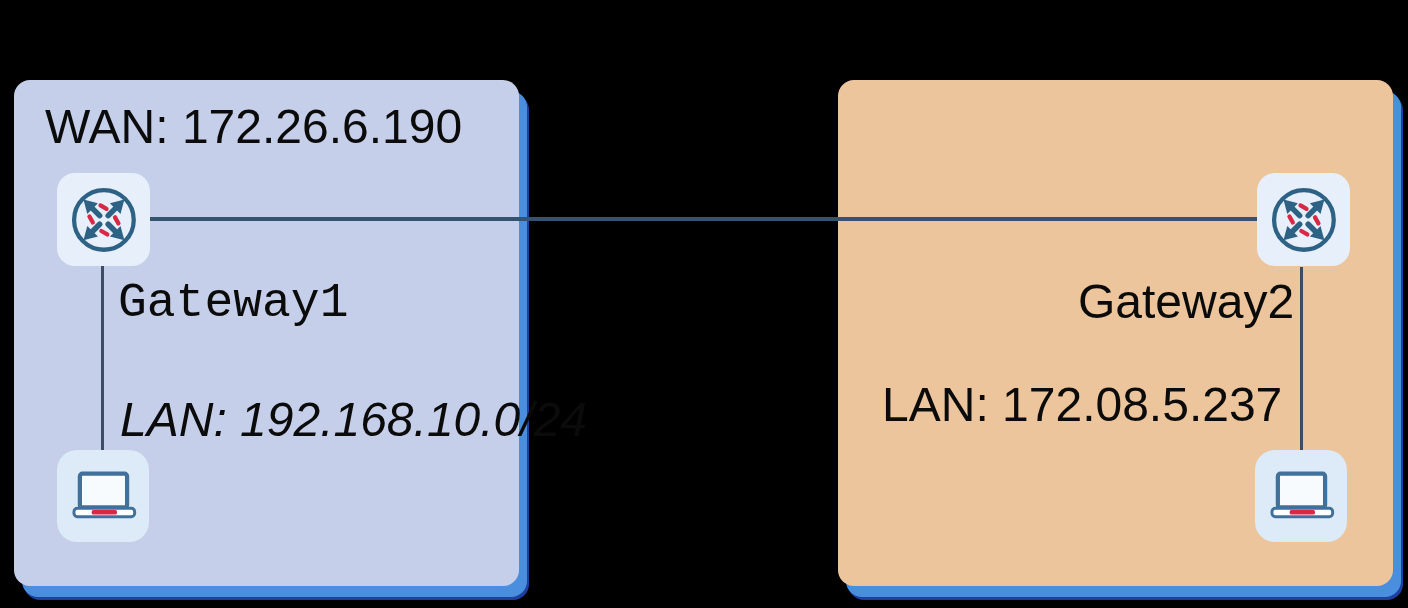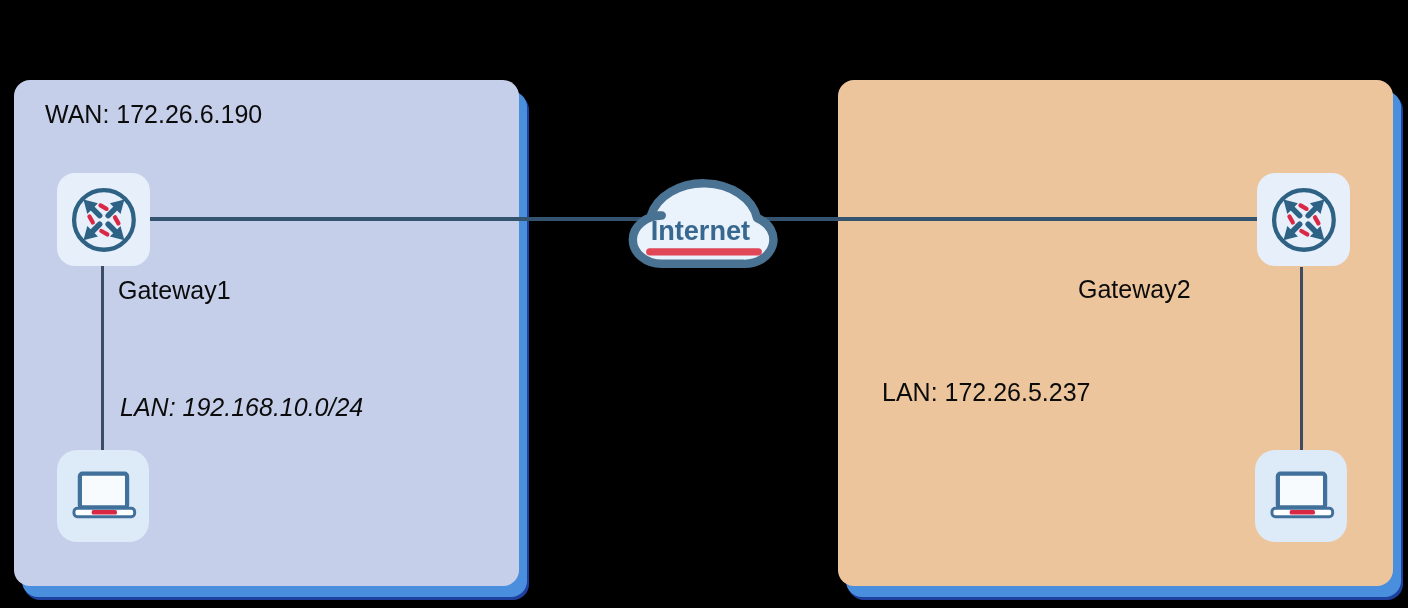--- a/index.html
+++ b/index.html
@@ -7,24 +7,24 @@
     position:relative;width:1408px;height:608px;background:#000;overflow:hidden;
     font-family:"Liberation Sans", sans-serif;
   }
   .panel{
     position:absolute;top:80px;height:506px;border-radius:16px;
     box-shadow:8px 11px 0 #4a8ede, 10px 14px 0 #1e41a0;
   }
   .panel-left{left:14px;width:505px;background:#c6cfe9;}
   .panel-right{left:838px;width:555px;background:#edc59d;}
   .label{
-    position:absolute;font-size:25px;line-height:1.1;color:#0b0b0b;white-space:nowrap;
+    position:absolute;font-size:48px;line-height:1.1;color:#0b0b0b;white-space:nowrap;
   }
   .wan1{left:45px;top:101px;}
-  .gw1{left:118px;top:277px;}
+  .gw1{left:118px;top:277px;font-family:Liberation Mono, monospace;}
   .lan1{left:120px;top:394px;font-style:italic;}
   .wan2{left:1018px;top:103px;}
   .gw2{left:1078px;top:276px;text-align:center;}
   .lan2{left:882px;top:379px;}
   .line{position:absolute;background:#33536f;}
   .h-line{left:150px;top:217px;width:1107px;height:4px;}
   .v-line{width:3px;background:#3c4c63;}
   .v-line-1{left:101px;top:265px;height:185px;}
   .v-line-2{left:1300px;top:267px;height:183px;}
   .node{
@@ -50,21 +50,21 @@
 
   <div class="line h-line"></div>
   <div class="line v-line v-line-1"></div>
   <div class="line v-line v-line-2"></div>
 
   <div class="label wan1">WAN: 172.26.6.190</div>
   <div class="label gw1">Gateway1</div>
   <div class="label lan1">LAN: 192.168.10.0/24</div>
 
   <div class="label gw2">Gateway2</div>
-  <div class="label lan2">LAN: 172.26.5.237</div>
+  <div class="label lan2">LAN: 172.08.5.237</div>
 
   <div class="node router router-1">
     <svg viewBox="0 0 96 96">
       <circle cx="48" cy="48" r="35" fill="none" stroke="#2e6285" stroke-width="5"></circle>
       <g stroke="#2e6285" stroke-width="6.5" stroke-linecap="round">
         <path d="M43,43 L33,33"></path>
           <path d="M53,43 L63,33"></path>
         <path d="M43,53 L33,63"></path>
           <path d="M53,53 L63,63"></path>
       </g>
@@ -116,21 +116,14 @@
   </div>
 
   <div class="node laptop laptop-2">
     <svg viewBox="0 0 96 96">
       <rect x="20" y="21" width="56" height="40" rx="3" fill="#f7fbfe" stroke="#41719a" stroke-width="5"></rect>
       <rect x="13" y="62" width="72" height="10" rx="4" fill="#ffffff" stroke="#41719a" stroke-width="3.5"></rect>
       <rect x="34" y="64" width="30" height="5.5" rx="2" fill="#d92744"></rect>
     </svg>
   </div>
 
-  <div class="cloud-wrap">
-    <svg viewBox="4 20 126 84">
-      <path d="M32,60 a24,20 0 0 0 0,40 h68 a24,20 0 0 0 11,-38 a45,35 0 0 0 -88,-2 z" fill="#eaf3fb" stroke="#4a7292" stroke-width="7" stroke-linejoin="round"></path>
-      <path d="M22,90 h90" stroke="#e04757" stroke-width="6" stroke-linecap="round" fill="none"></path>
-      <text x="64" y="80" text-anchor="middle" font-size="22.5" font-weight="bold" fill="#38688f" font-family="Liberation Sans, sans-serif">Internet</text>
-    </svg>
-  </div>
 
 </div>
 
 </body></html>

